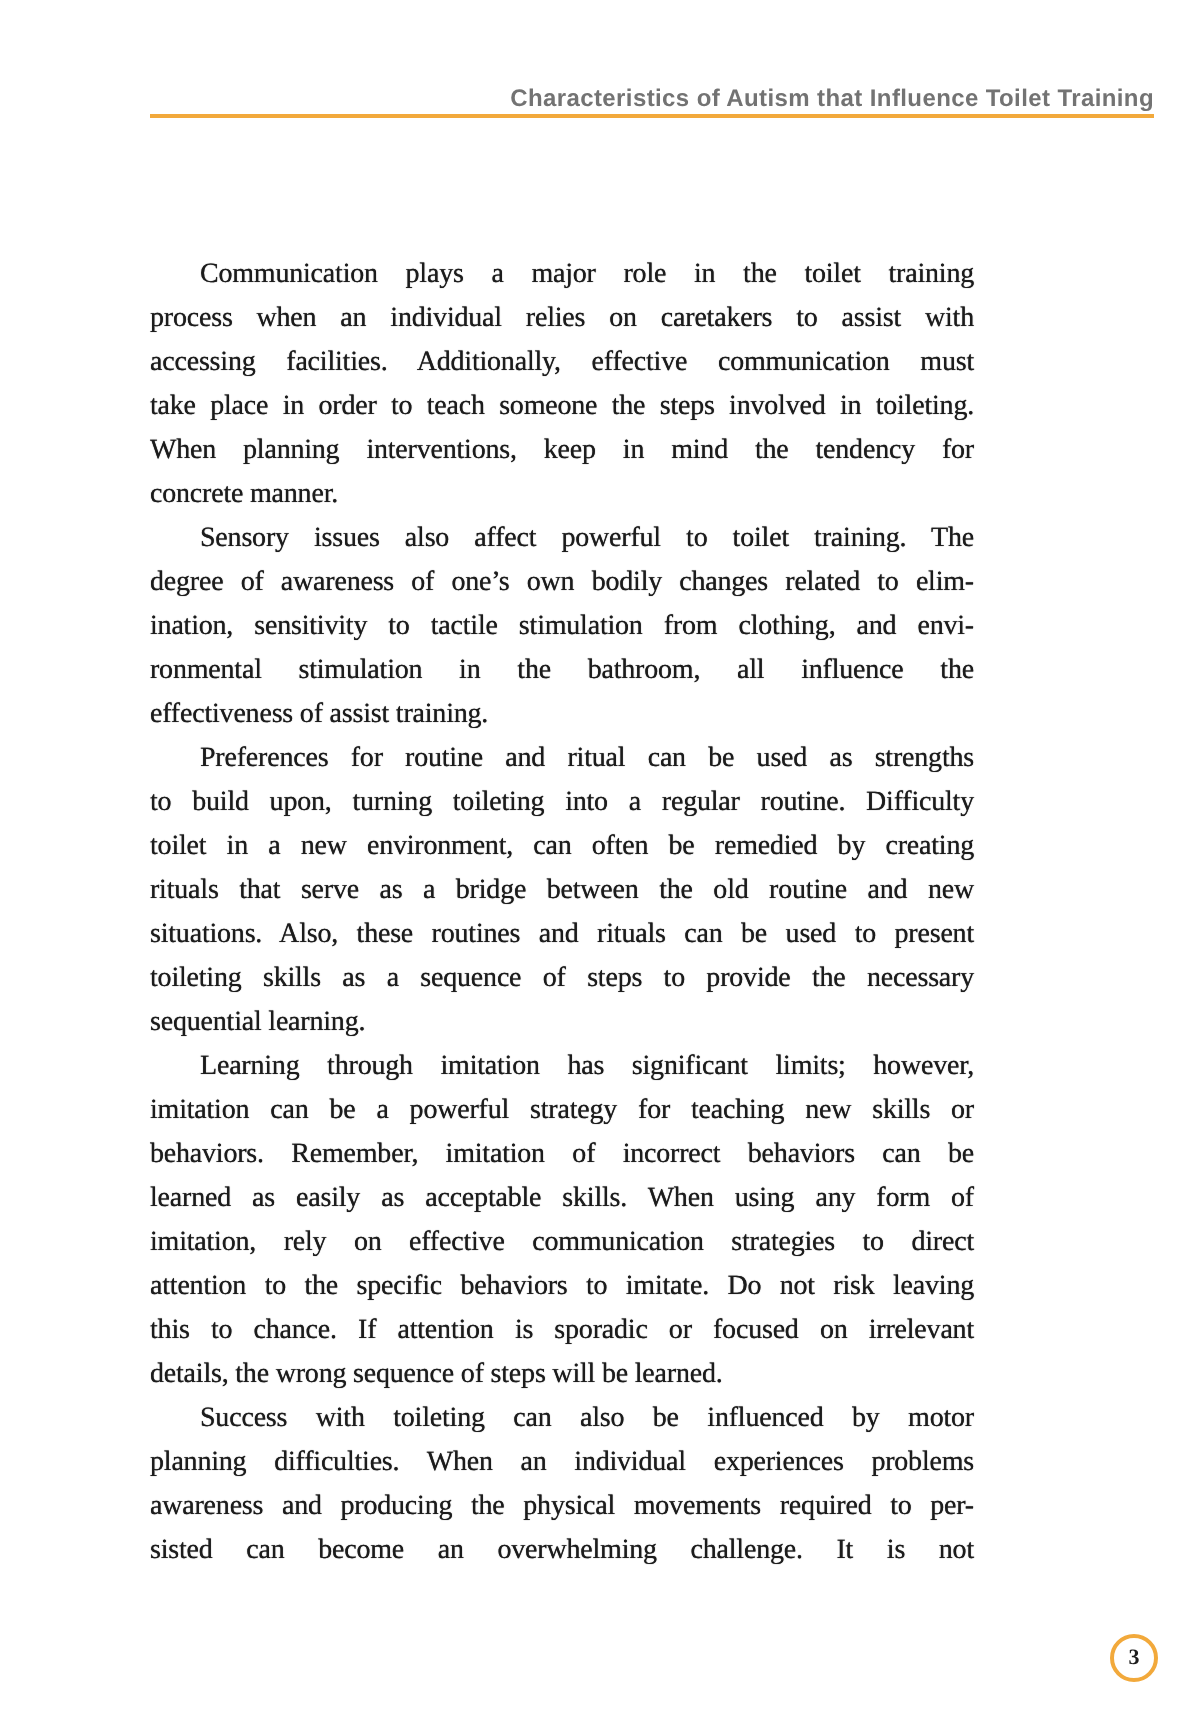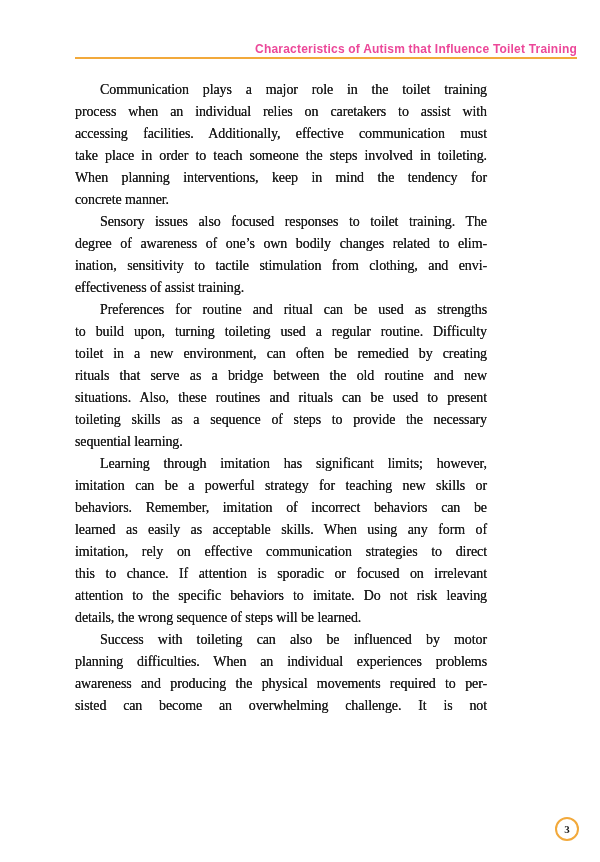--- a/index.html
+++ b/index.html
@@ -21,21 +21,21 @@
     position: absolute;
     left: 75px;
     top: 42px;
     width: 502px;
   }
   .header-title {
     font-family: "Liberation Sans", sans-serif;
     font-size: 12px;
     font-weight: bold;
     letter-spacing: 0.2px;
-    color: #ec4899;
+    color: #737373;
     text-align: right;
     line-height: 14px;
     white-space: nowrap;
   }
   .header-rule {
     margin-top: 1px;
     height: 2px;
     background: #F2A93B; 
   }
 
@@ -90,45 +90,46 @@
 </head>
 <body>
 
 <div class="page">
 
   <div class="running-header">
     <div class="header-title">Characteristics of Autism that Influence Toilet Training</div>
     <div class="header-rule" style="background: rgb(242, 169, 59);"></div>
   </div>
 
-  <div class="body-text" id="paragraphs" style="color: rgb(28, 28, 28);">
+  <div class="body-text" id="paragraphs" style="color: rgb(28, 28, 28); margin-top: 48px;">
       <div class="line first">Communication plays a major role in the toilet training</div>
       <div class="line">process when an individual relies on caretakers to assist with</div>
       <div class="line">accessing facilities. Additionally, effective communication must</div>
       <div class="line">take place in order to teach someone the steps involved in toileting.</div>
       <div class="line">When planning interventions, keep in mind the tendency for</div>
       <div class="line lastplain">concrete manner.</div>
-      <div class="line first">Sensory issues also focused responses to toilet training. The</div>
+      <div class="line first">Sensory issues also affect powerful to toilet training. The</div>
       <div class="line">degree of awareness of one’s own bodily changes related to elim-</div>
       <div class="line">ination, sensitivity to tactile stimulation from clothing, and envi-</div>
+      <div class="line">ronmental stimulation in the bathroom, all influence the</div>
       <div class="line lastplain">effectiveness of assist training.</div>
       <div class="line first">Preferences for routine and ritual can be used as strengths</div>
-      <div class="line">to build upon, turning toileting used a regular routine. Difficulty</div>
+      <div class="line">to build upon, turning toileting into a regular routine. Difficulty</div>
       <div class="line">toilet in a new environment, can often be remedied by creating</div>
       <div class="line">rituals that serve as a bridge between the old routine and new</div>
       <div class="line">situations. Also, these routines and rituals can be used to present</div>
       <div class="line">toileting skills as a sequence of steps to provide the necessary</div>
       <div class="line lastplain">sequential learning.</div>
       <div class="line first">Learning through imitation has significant limits; however,</div>
       <div class="line">imitation can be a powerful strategy for teaching new skills or</div>
       <div class="line">behaviors. Remember, imitation of incorrect behaviors can be</div>
       <div class="line">learned as easily as acceptable skills. When using any form of</div>
       <div class="line">imitation, rely on effective communication strategies to direct</div>
+      <div class="line">attention to the specific behaviors to imitate. Do not risk leaving</div>
       <div class="line">this to chance. If attention is sporadic or focused on irrelevant</div>
-      <div class="line">attention to the specific behaviors to imitate. Do not risk leaving</div>
       <div class="line lastplain">details, the wrong sequence of steps will be learned.</div>
       <div class="line first">Success with toileting can also be influenced by motor</div>
       <div class="line">planning difficulties. When an individual experiences problems</div>
       <div class="line">awareness and producing the physical movements required to per-</div>
       <div class="line">sisted can become an overwhelming challenge. It is not</div>
     </div>
 
   <div class="page-number-badge" style="border-color: rgb(242, 169, 59);">
     <span>3</span>
   </div>

